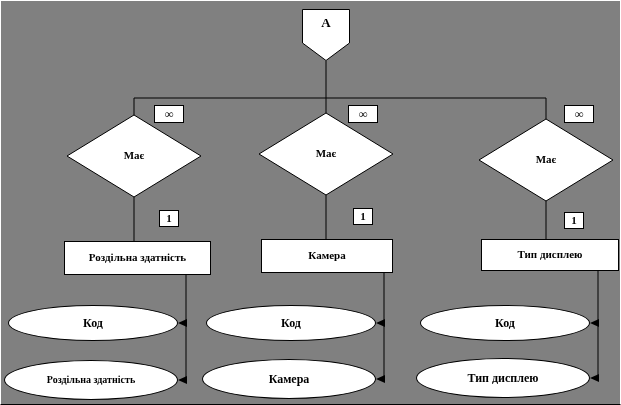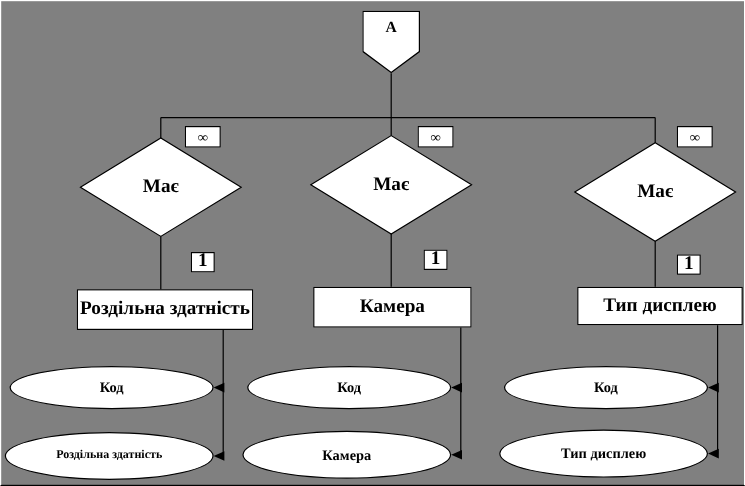--- a/index.html
+++ b/index.html
@@ -16,21 +16,21 @@
   }
   .shape{position:absolute;box-sizing:border-box;}
   .box{
     background:var(--shape_fill,#ffffff);
     border:1px solid var(--stroke,#000000);
     display:flex;align-items:center;justify-content:center;
     text-align:center;
   }
   .ellipse{border-radius:50%;justify-content:center;}
   .lbl{font-weight:bold;line-height:1.05;}
-  .f11{font-size:16px;font-family:Liberation Serif, serif;}
+  .f11{font-size:11px;font-family:Liberation Serif, serif;}
   .f12{font-size:12px;}
   .f10{font-size:10px;}
   .f13{font-size:13px;}
   .lines{position:absolute;left:0;top:0;z-index:3;pointer-events:none;}
   .shapes-layer{z-index:2;}
   .diamond{position:absolute;}
   .diamond svg{position:absolute;left:0;top:0;}
   .diamond .lbl{
     position:absolute;inset:0;
     display:flex;align-items:center;justify-content:center;

